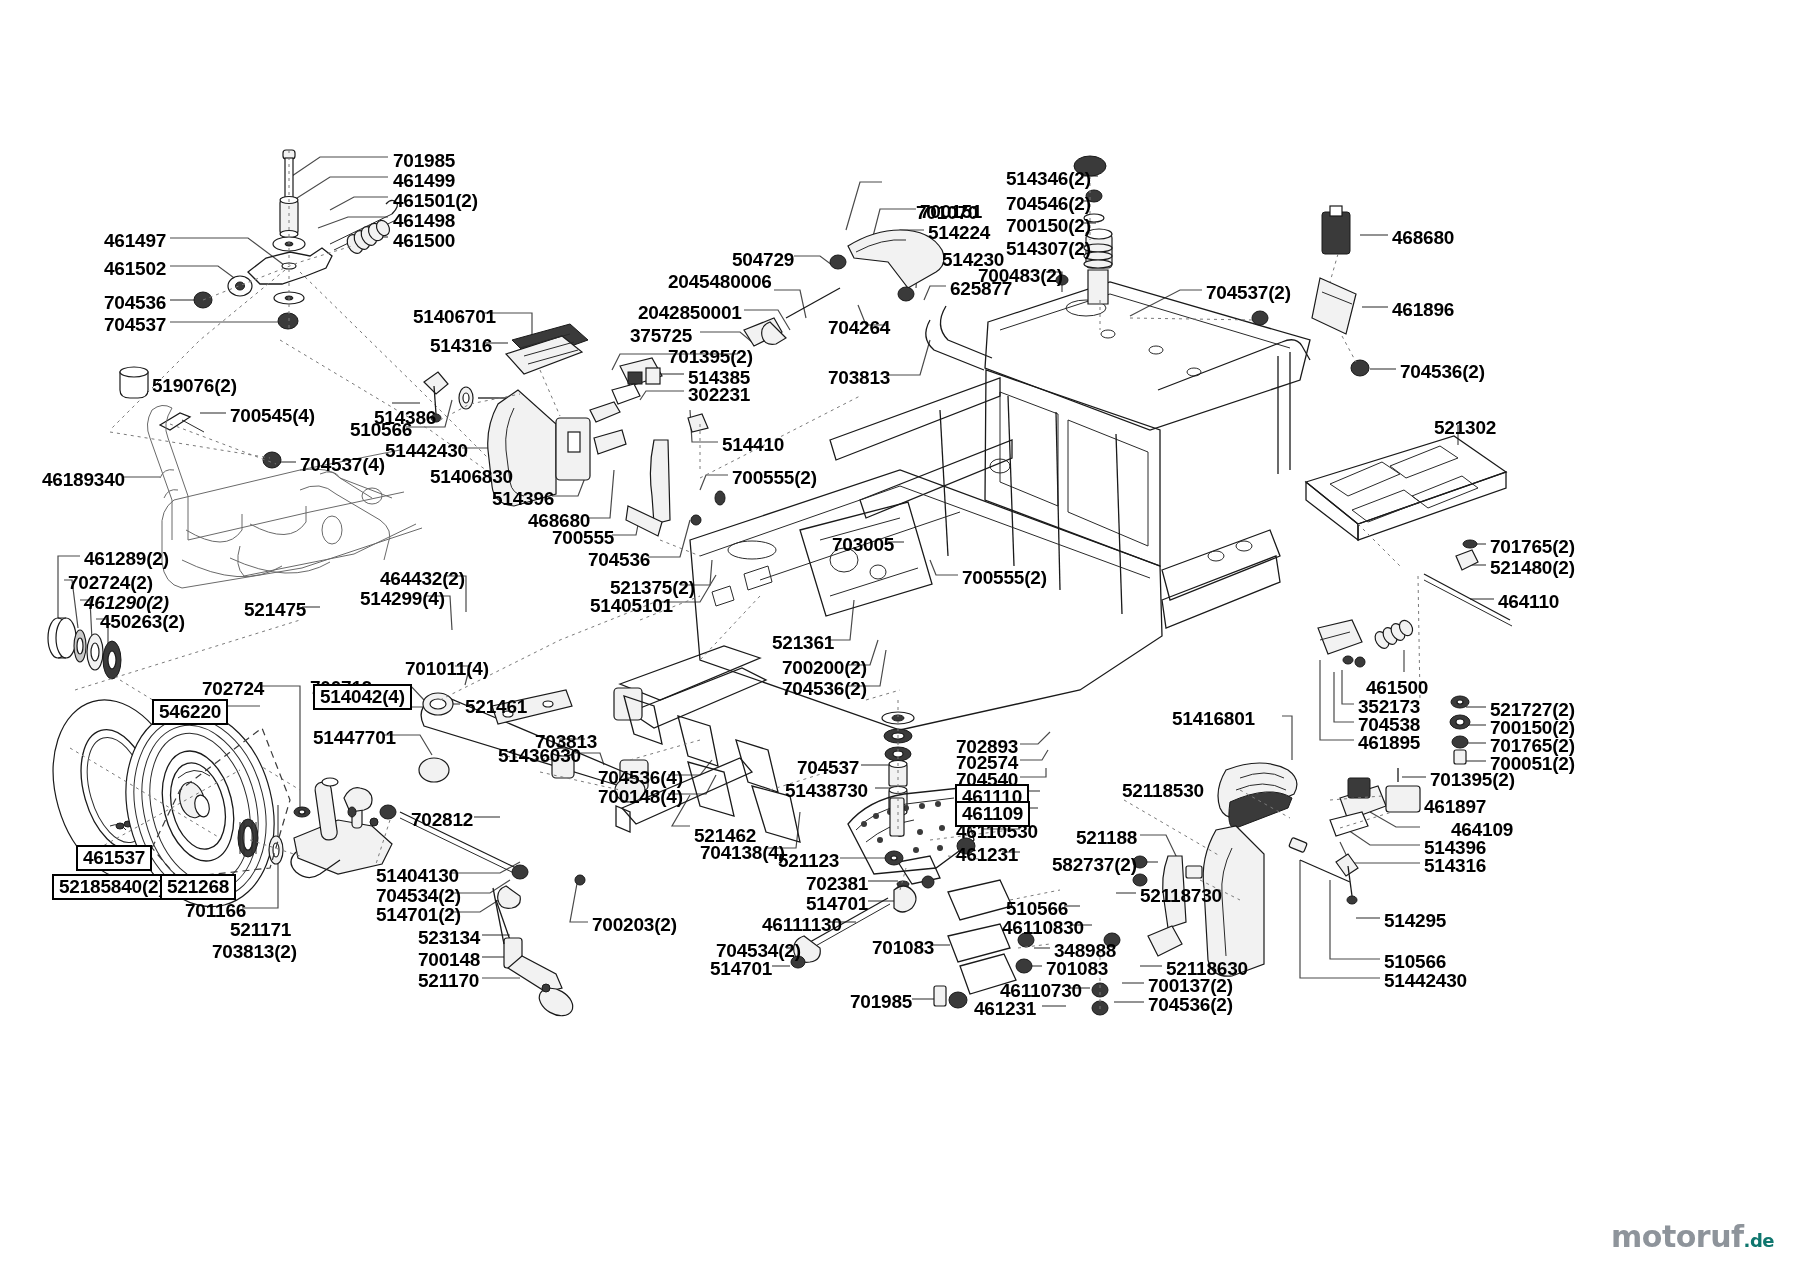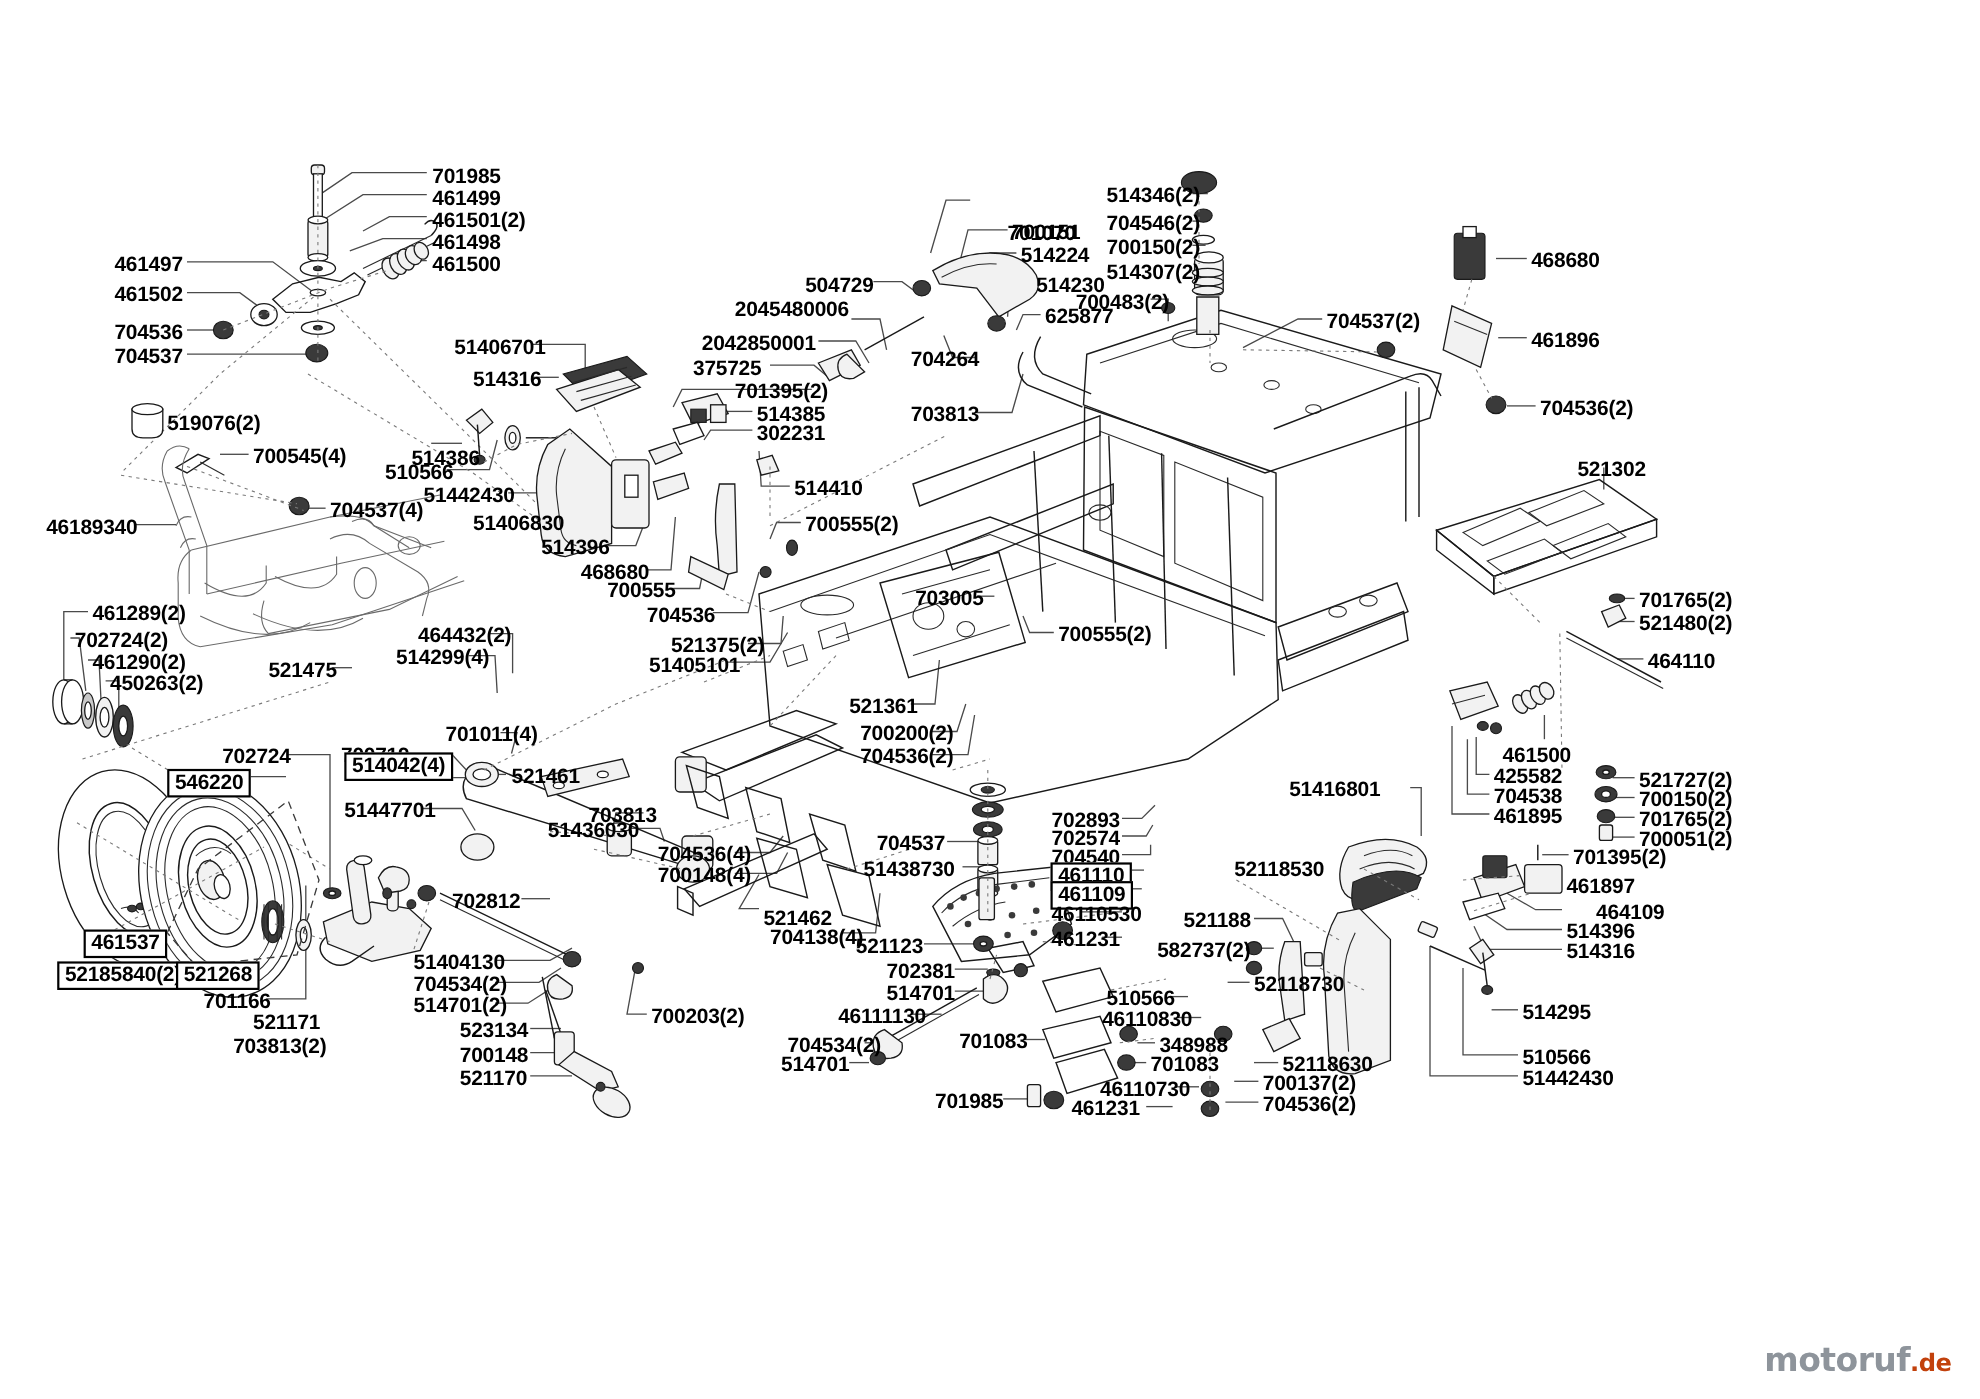--- a/index.html
+++ b/index.html
@@ -41,21 +41,21 @@
     position: absolute;
     right: 26px;
     bottom: 16px;
     font-family: "DejaVu Sans", sans-serif;
     font-size: 30px;
     font-weight: bold;
     letter-spacing: -0.5px;
     color: #9aa0a6;
   }
   #watermark .m-grey { color: #8e949b; }
-  #watermark .m-de { color: #c2410c; font-size: 22px; }
+  #watermark .m-de { color: #0f766e; font-size: 18px; }
 </style>
 </head>
 <body>
 
 <div id="page">
 
   <svg id="svg-diagram" viewBox="0 0 1800 1272">
     <defs>
       <style>
         .ln { stroke:#4a4a4a; stroke-width:1.2; fill:none; }
@@ -639,21 +639,21 @@
       <div class="lbl" style="left: 104px; top: 231px;">461497</div>
       <div class="lbl" style="left: 104px; top: 259px;">461502</div>
       <div class="lbl" style="left: 104px; top: 293px;">704536</div>
       <div class="lbl" style="left: 104px; top: 315px;">704537</div>
       <div class="lbl" style="left: 152px; top: 376px;">519076(2)</div>
       <div class="lbl" style="left: 230px; top: 406px;">700545(4)</div>
       <div class="lbl" style="left: 300px; top: 455px;">704537(4)</div>
       <div class="lbl" style="left: 42px; top: 470px;">46189340</div>
       <div class="lbl" style="left: 84px; top: 549px;">461289(2)</div>
       <div class="lbl" style="left: 68px; top: 573px;">702724(2)</div>
-      <div class="lbl" style="left: 84px; top: 593px;">461290(2)</div>
+      <div class="lbl" style="left: 84px; top: 593px; font-style: italic;">461290(2)</div>
       <div class="lbl" style="left: 100px; top: 612px;">450263(2)</div>
       <div class="lbl" style="left: 202px; top: 679px;">702724</div>
       <div class="lbl boxed" style="left: 152px; top: 699px;">546220</div>
       <div class="lbl boxed" style="left: 76px; top: 845px;">461537</div>
       <div class="lbl boxed" style="left: 52px; top: 874px;">52185840(2)</div>
       <div class="lbl boxed" style="left: 160px; top: 874px;">521268</div>
       <div class="lbl" style="left: 185px; top: 901px;">701166</div>
       <div class="lbl" style="left: 230px; top: 920px;">521171</div>
       <div class="lbl" style="left: 212px; top: 942px;">703813(2)</div>
       <div class="lbl" style="left: 376px; top: 866px;">51404130</div>
@@ -718,21 +718,21 @@
       <div class="lbl" style="left: 1006px; top: 239px;">514307(2)</div>
       <div class="lbl" style="left: 1206px; top: 283px;">704537(2)</div>
       <div class="lbl" style="left: 1392px; top: 228px;">468680</div>
       <div class="lbl" style="left: 1392px; top: 300px;">461896</div>
       <div class="lbl" style="left: 1400px; top: 362px;">704536(2)</div>
       <div class="lbl" style="left: 1434px; top: 418px;">521302</div>
       <div class="lbl" style="left: 1490px; top: 537px;">701765(2)</div>
       <div class="lbl" style="left: 1490px; top: 558px;">521480(2)</div>
       <div class="lbl" style="left: 1498px; top: 592px;">464110</div>
       <div class="lbl" style="left: 1366px; top: 678px;">461500</div>
-      <div class="lbl" style="left: 1358px; top: 697px;">425582</div>
+      <div class="lbl" style="left: 1358px; top: 697px;">352173</div>
       <div class="lbl" style="left: 1358px; top: 715px;">704538</div>
       <div class="lbl" style="left: 1358px; top: 733px;">461895</div>
       <div class="lbl" style="left: 1490px; top: 700px;">521727(2)</div>
       <div class="lbl" style="left: 1490px; top: 718px;">700150(2)</div>
       <div class="lbl" style="left: 1490px; top: 736px;">701765(2)</div>
       <div class="lbl" style="left: 1490px; top: 754px;">700051(2)</div>
       <div class="lbl" style="left: 1430px; top: 770px;">701395(2)</div>
       <div class="lbl" style="left: 1424px; top: 797px;">461897</div>
       <div class="lbl" style="left: 1424px; top: 820px; margin-left: 27px;">464109</div>
       <div class="lbl" style="left: 1424px; top: 838px;">514396</div>

